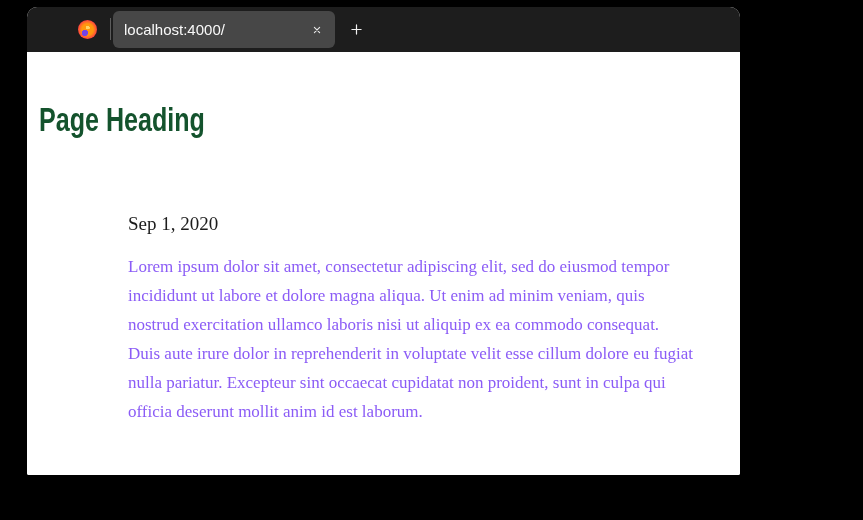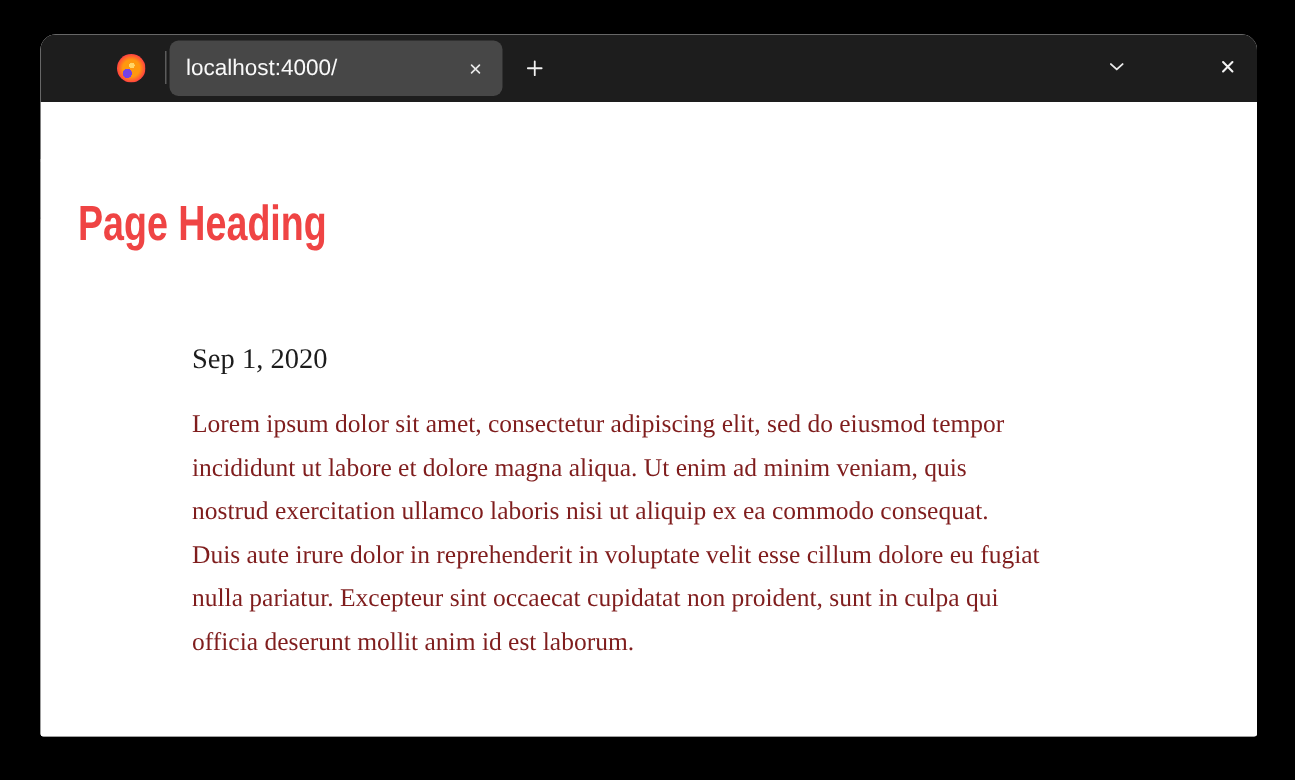--- a/index.html
+++ b/index.html
@@ -1,21 +1,21 @@
 <!DOCTYPE html>
 <html><head>
 <meta charset="utf-8">
 <style>
   html,body{margin:0;padding:0;}
   body{
     width:863px;height:520px;background:#000;position:relative;overflow:hidden;
     font-family:"Liberation Sans", sans-serif;
   }
   .window{
-    position:absolute;left:27px;top:23px;width:811px;height:468px;
+    position:absolute;left:27px;top:7px;width:713px;height:468px;
     border-radius:10px 10px 2px 2px;overflow:hidden;background:#fff;
   }
   
   .tabbar{position:relative;height:45px;background:#1d1d1d;}
   .icon-btn{
     position:absolute;display:flex;align-items:center;justify-content:center;
     background:transparent;border:none;padding:0;cursor:default;
   }
   .ffview{left:48px;top:10px;width:24px;height:24px;}
   .fflogo{
@@ -46,35 +46,35 @@
   }
   .url-text{font-size:16px;color:#f5f5f5;white-space:nowrap;}
   .url-port{color:#9c9c9c;}
   .url-spacer{flex:1;}
   .star-btn{width:26px;height:26px;display:flex;align-items:center;justify-content:center;border:none;background:transparent;padding:0;}
   
   .content{
     position:absolute;top:83px;left:0;right:0;bottom:0;background:#ffffff;color:#000;
   }
   .page-h1{
-    position:absolute;left:12px;top:13px;margin:13px;
-    font:bold 33px/1 "Liberation Sans", sans-serif;color:#ef4444;white-space:nowrap;
+    position:absolute;left:12px;top:13px;margin:0;
+    font:bold 33px/1 "Liberation Sans", sans-serif;color:#14532d;white-space:nowrap;
   }
   .page-h2{
     position:absolute;left:101px;top:66px;margin:0;
     font:bold 26px/1 "Liberation Sans", sans-serif;color:#000;white-space:nowrap;
   }
   .condense{display:inline-block;transform:scaleX(0.76);transform-origin:left center;}
   .post-date{
     position:absolute;left:101px;top:123px;
     font:19px/1.15 "Liberation Serif", serif;color:#1c1c1c;
   }
   .post-body{
     position:absolute;left:101px;top:162px;width:706px;margin:0;
-    font:17px/29px "Liberation Serif", serif;color:#7f1d1d;
+    font:17px/29px "Liberation Serif", serif;color:#8b5cf6;
     white-space:pre-line;
   }
   svg{display:block;}
 </style>
 </head>
 <body>
 
 <div class="window">
 
   <div class="tabbar">

